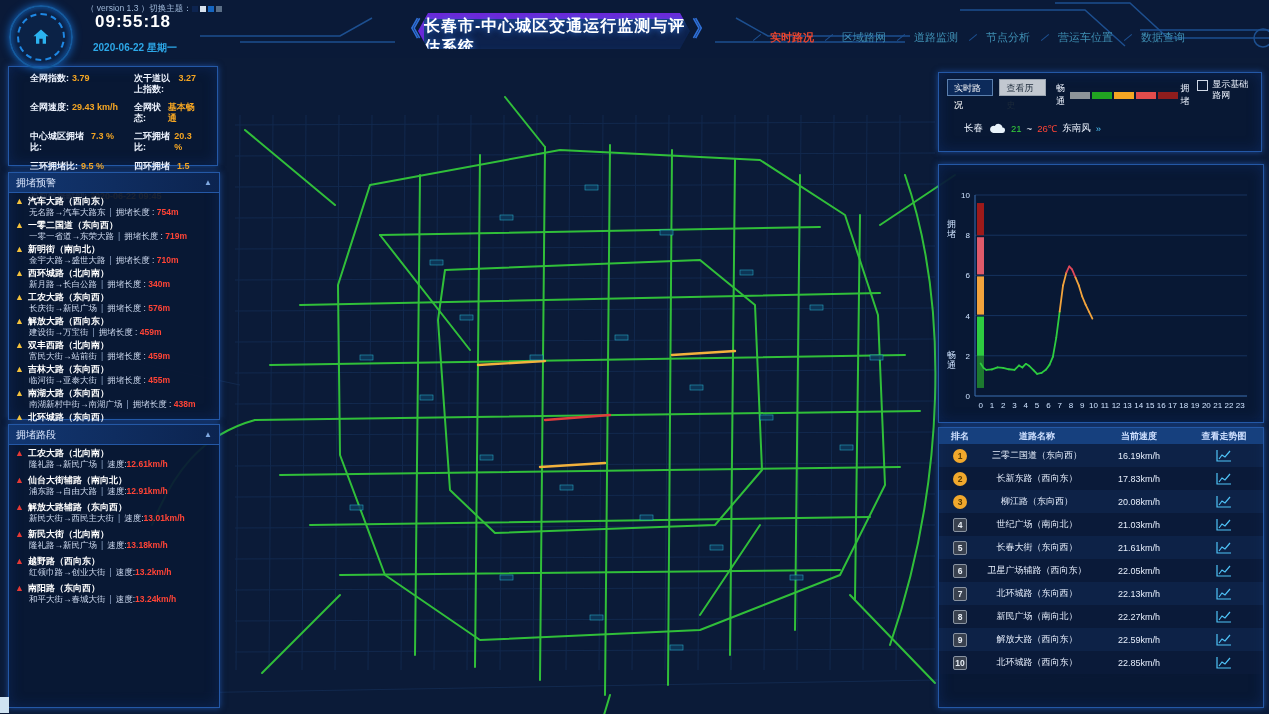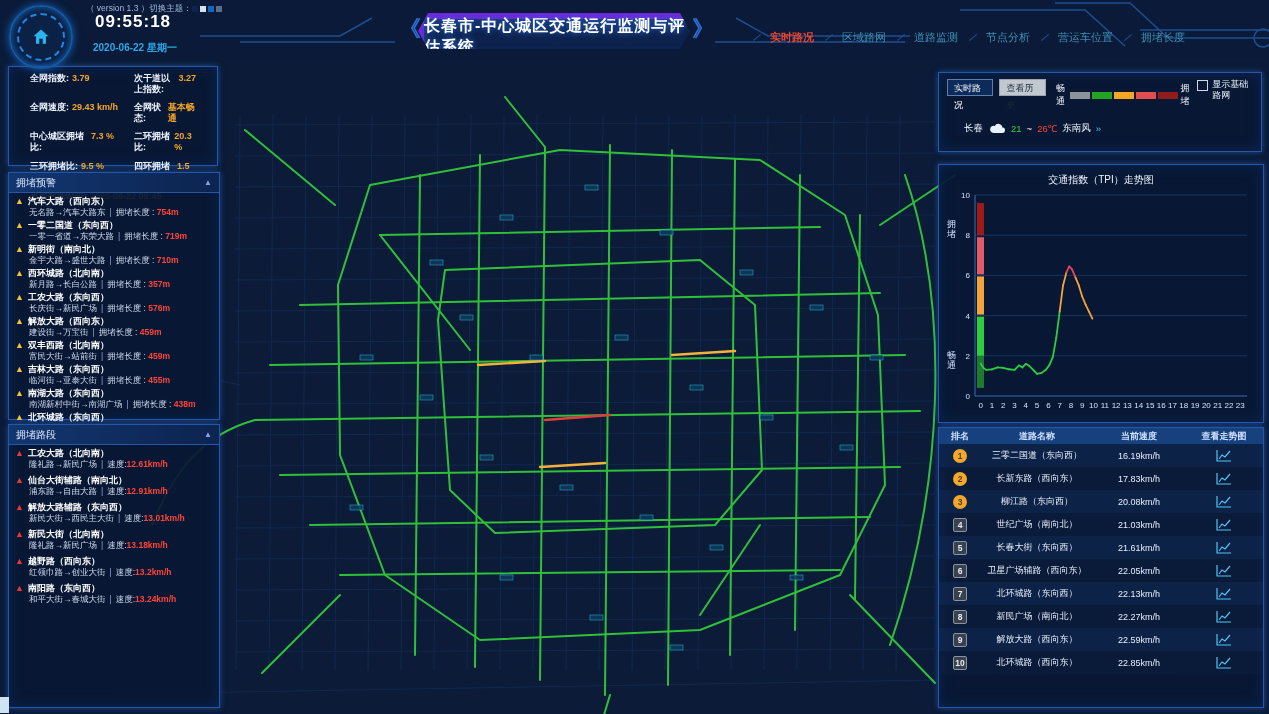--- a/index.html
+++ b/index.html
@@ -277,21 +277,21 @@
         <div class="nav-item">
           <span class="nav-slash"></span>
           <span class="nav-label">节点分析</span>
         </div>
         <div class="nav-item">
           <span class="nav-slash"></span>
           <span class="nav-label">营运车位置</span>
         </div>
         <div class="nav-item">
           <span class="nav-slash"></span>
-          <span class="nav-label">拥堵长度</span>
+          <span class="nav-label">数据查询</span>
         </div>
       </div>
   </div>
 
   <div class="panel" id="stats-panel">
     <div class="stat-row">
       <span class="stat-col1">
           <span class="lab">全网指数:</span>
           <span class="val">3.79</span>
         </span>
@@ -363,21 +363,21 @@
             <span>新明街（南向北）</span>
           </div>
       <div class="l2"><span>金宇大路→盛世大路</span><span class="sep">|</span><span>拥堵长度 :</span> <span class="red-val">710m</span></div>
     </div>
 
     <div class="list-item">
       <div class="l1">
             <span class="tri y">▲</span>
             <span>西环城路（北向南）</span>
           </div>
-      <div class="l2"><span>新月路→长白公路</span><span class="sep">|</span><span>拥堵长度 :</span> <span class="red-val">357m</span></div>
+      <div class="l2"><span>新月路→长白公路</span><span class="sep">|</span><span>拥堵长度 :</span> <span class="red-val">340m</span></div>
     </div>
 
     <div class="list-item">
       <div class="l1">
             <span class="tri y">▲</span>
             <span>工农大路（东向西）</span>
           </div>
       <div class="l2"><span>长庆街→新民广场</span><span class="sep">|</span><span>拥堵长度 :</span> <span class="red-val">576m</span></div>
     </div>
 
@@ -507,21 +507,20 @@
       </svg>
       <span id="w-low">21</span>
       <span>~</span>
       <span id="w-high">26℃</span>
       <span>东南风</span>
       <span id="w-more">»</span>
     </div>
   </div>
 
   <div class="panel" id="chart-panel">
-    <div id="chart-title">交通指数（TPI）走势图</div>
     <svg id="tpi-svg" width="322" height="255" viewBox="0 0 322 255">
         <text x="31" y="234" fill="#cfe3ff" font-size="8" text-anchor="end" font-family="Liberation Sans,sans-serif">0</text>
         <line x1="36" y1="190.8" x2="308" y2="190.8" stroke="#16335f" stroke-width="1"></line>
         <text x="31" y="193.8" fill="#cfe3ff" font-size="8" text-anchor="end" font-family="Liberation Sans,sans-serif">2</text>
         <line x1="36" y1="150.6" x2="308" y2="150.6" stroke="#16335f" stroke-width="1"></line>
         <text x="31" y="153.6" fill="#cfe3ff" font-size="8" text-anchor="end" font-family="Liberation Sans,sans-serif">4</text>
         <line x1="36" y1="110.4" x2="308" y2="110.4" stroke="#16335f" stroke-width="1"></line>
         <text x="31" y="113.4" fill="#cfe3ff" font-size="8" text-anchor="end" font-family="Liberation Sans,sans-serif">6</text>
         <line x1="36" y1="70.19999999999999" x2="308" y2="70.19999999999999" stroke="#16335f" stroke-width="1"></line>
         <text x="31" y="73.19999999999999" fill="#cfe3ff" font-size="8" text-anchor="end" font-family="Liberation Sans,sans-serif">8</text>

